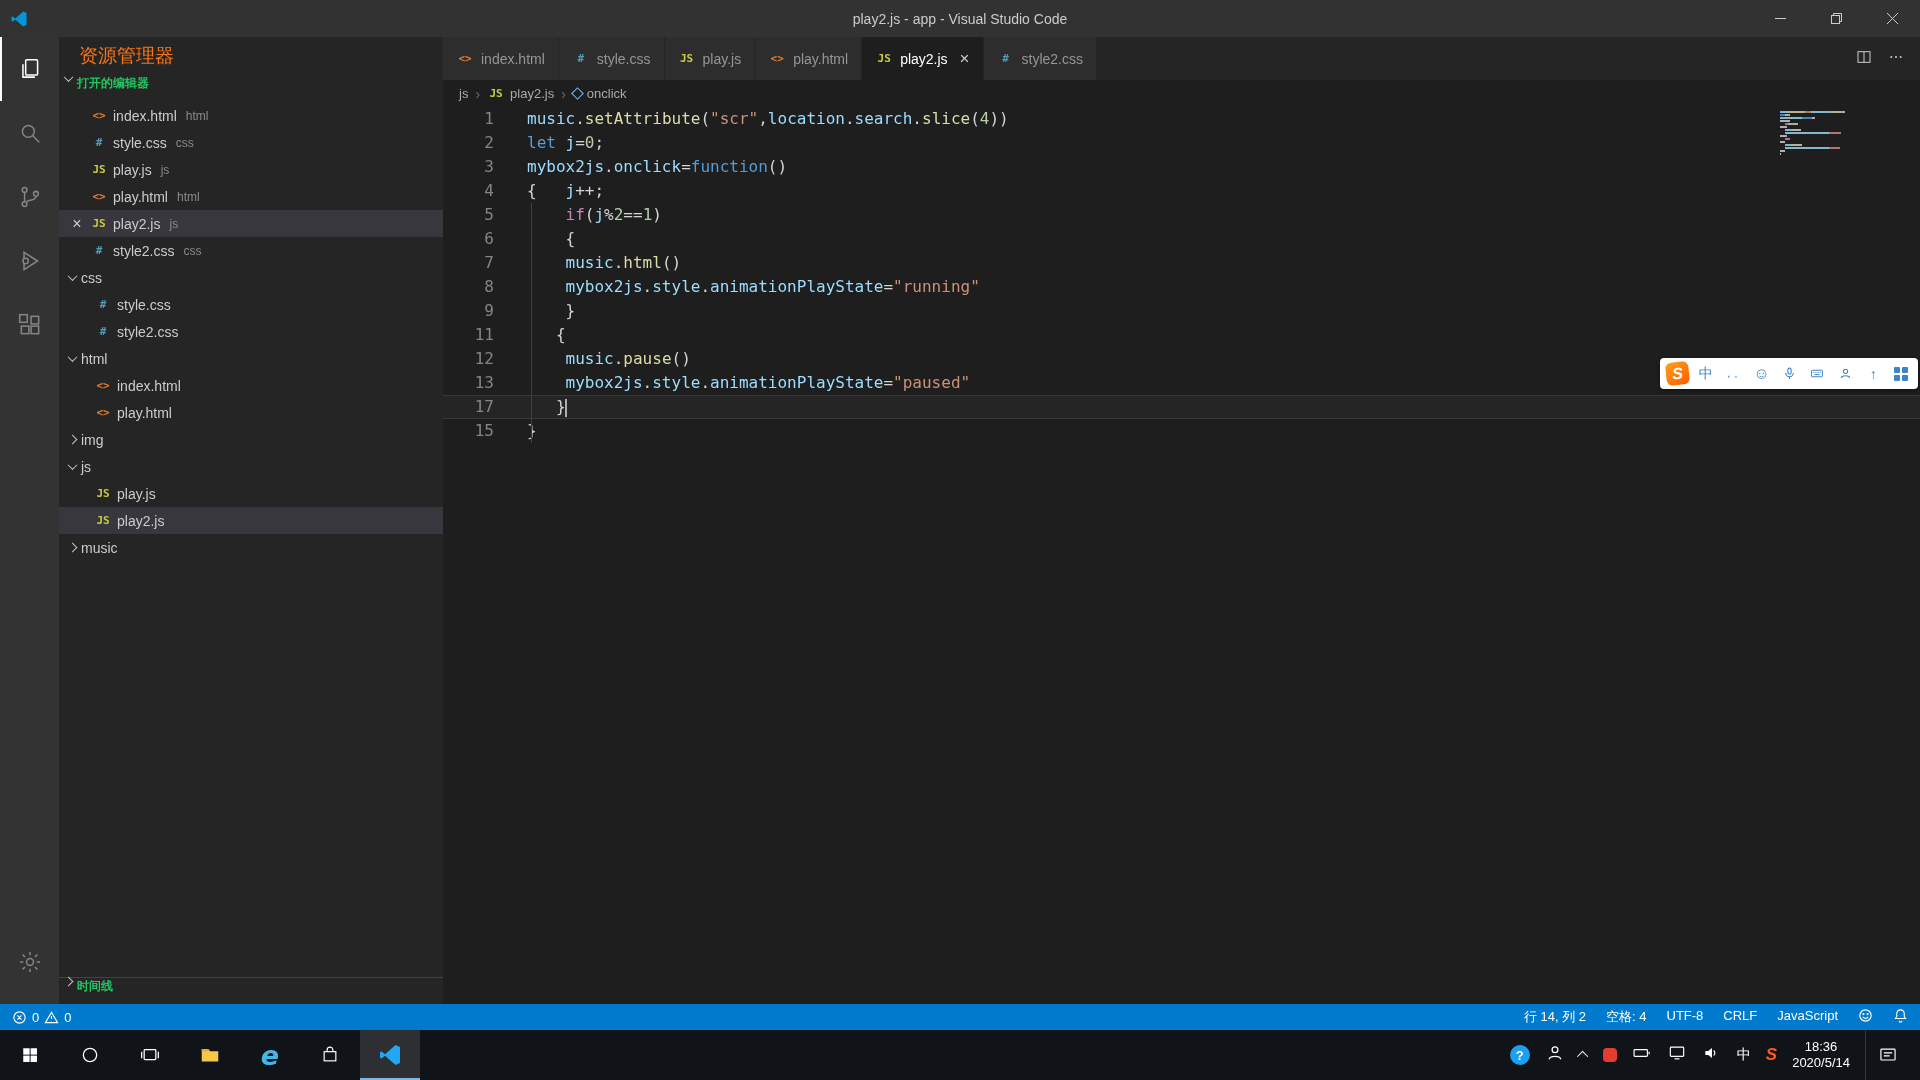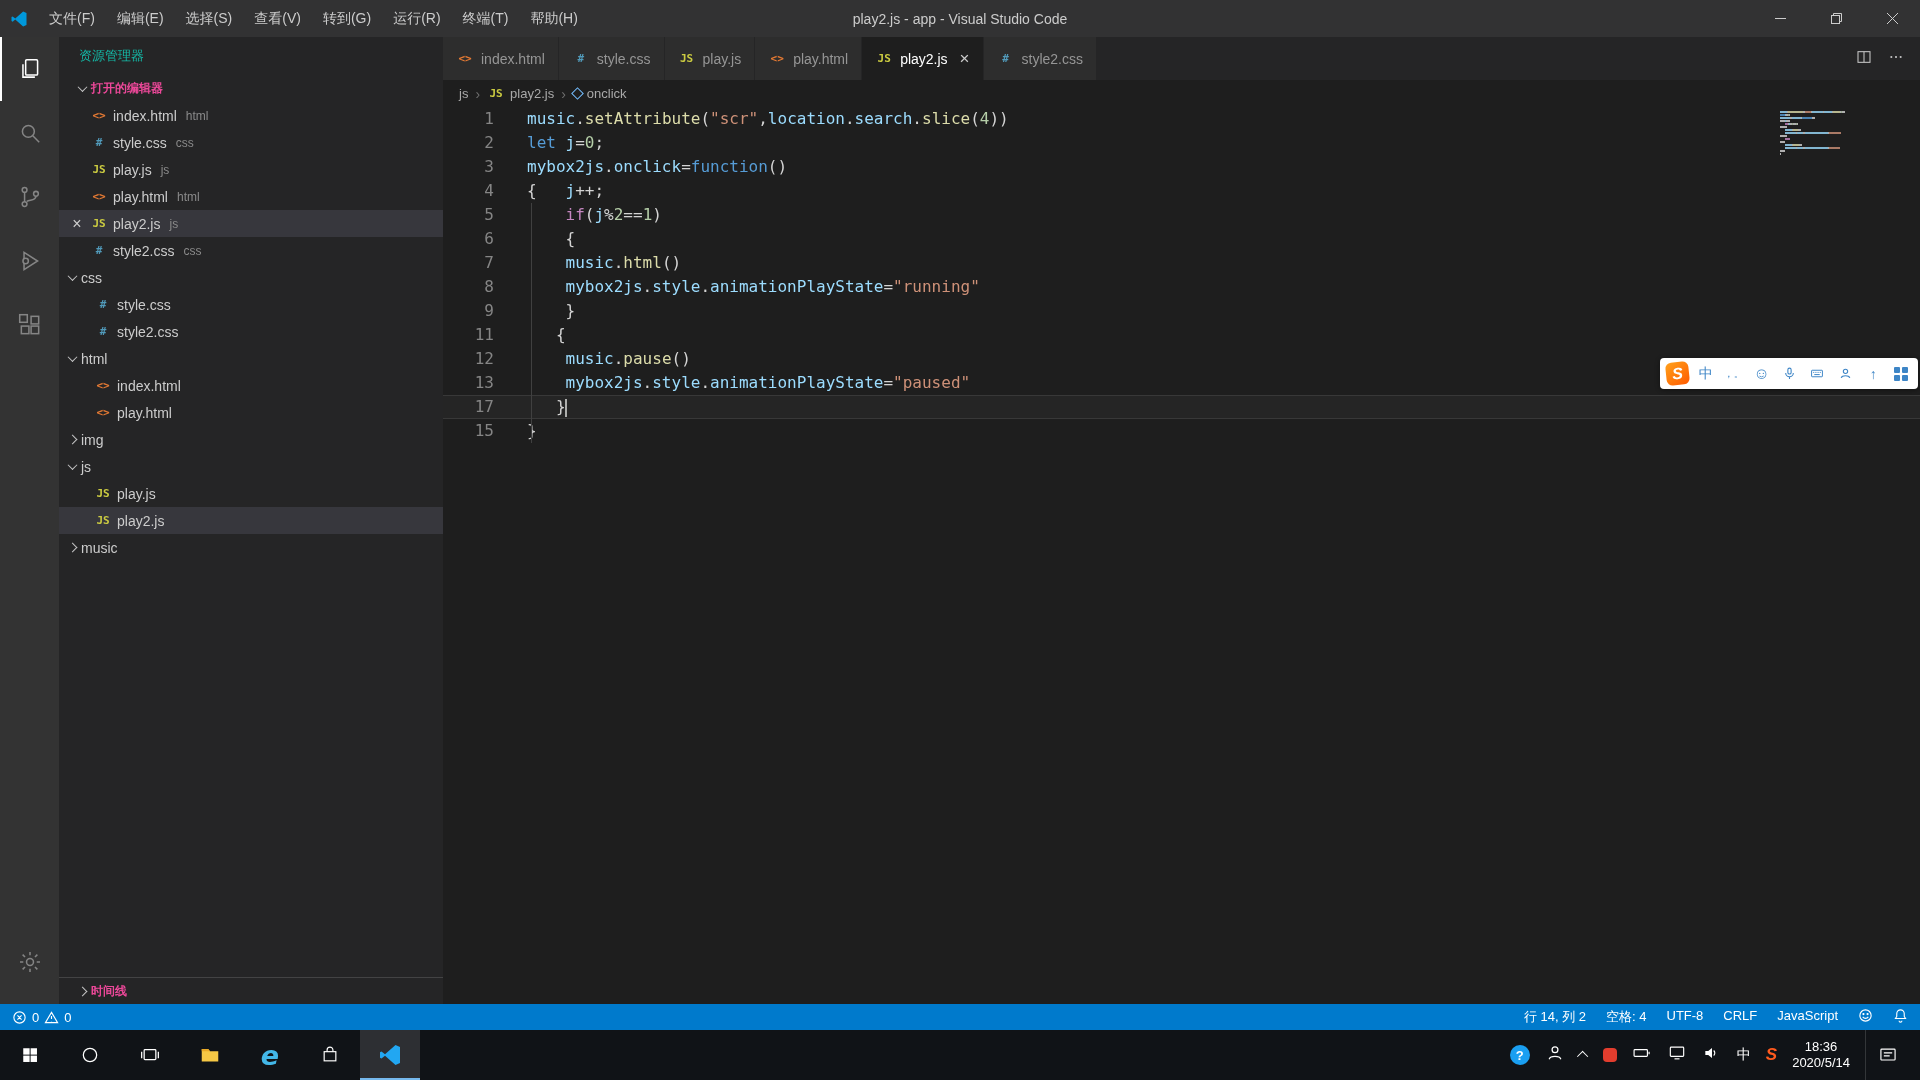--- a/index.html
+++ b/index.html
@@ -19,22 +19,22 @@
   .main{flex:1;display:flex;min-height:0}
 
   
   .activitybar{width:59px;min-width:59px;background:#333333;display:flex;flex-direction:column;align-items:center}
   .ab-item{width:59px;height:64px;display:flex;align-items:center;justify-content:center;color:#858585;border-left:2px solid transparent;border-right:2px solid transparent}
   .ab-item.active{color:#ffffff;border-left:2px solid #ffffff}
   .ab-bottom{margin-top:auto;margin-bottom:10px}
 
   
   .sidebar{width:384px;min-width:384px;background:#252526;color:#cccccc;font-size:14px;display:flex;flex-direction:column;overflow:hidden}
-  .sb-title{height:38px;min-height:38px;line-height:38px;padding-left:20px;font-size:13px;color:#14b8a6}
-  .section-header{height:27px;min-height:27px;display:flex;align-items:center;font-weight:bold;font-size:12px;color:#ec4899;padding-left:20px;gap:5px;cursor:pointer}
+  .sb-title{height:38px;min-height:38px;line-height:38px;padding-left:20px;font-size:19px;color:#f97316}
+  .section-header{height:27px;min-height:27px;display:flex;align-items:flex-start;font-weight:bold;font-size:12px;color:#22c55e;padding-left:6px;gap:5px;cursor:pointer}
   .section-header.bordered{border-top:1px solid rgba(204,204,204,0.18)}
   .row{height:27px;min-height:27px;display:flex;align-items:center;gap:5px;padding-left:10px;cursor:pointer;white-space:nowrap}
   .row.selected{background:#37373d}
   .fname{color:#cccccc}
   .fdim{color:#8a8a8a;font-size:12px;margin-left:4px}
   .ficon{font-family:"DejaVu Sans Mono","Liberation Mono",monospace;font-size:11px;font-weight:bold;width:18px;text-align:center;flex:none}
   .close-x{width:16px;color:#cccccc;font-size:16px;line-height:16px;text-align:center;flex:none}
   .chev{width:7px;height:7px;border-right:1.5px solid #c5c5c5;border-bottom:1.5px solid #c5c5c5;flex:none}
   .chev.down{transform:rotate(45deg) translate(-1px,-1px)}
   .chev.right{transform:rotate(-45deg)}
@@ -97,30 +97,20 @@
 <body>
 
 <div class="screen">
 
   <div class="titlebar">
     <span class="vscode-logo">
       <svg width="18" height="18" viewBox="0 0 24 24">
           <path d="M17.5 2L7 11.2 3.5 8.5 2 9.3v5.4l1.5.8L7 12.8 17.5 22l4.5-2V4z" fill="#0098db"></path>
         </svg>
     </span>
-    <div class="menubar">
-        <div class="menu-item">文件(F)</div>
-        <div class="menu-item">编辑(E)</div>
-        <div class="menu-item">选择(S)</div>
-        <div class="menu-item">查看(V)</div>
-        <div class="menu-item">转到(G)</div>
-        <div class="menu-item">运行(R)</div>
-        <div class="menu-item">终端(T)</div>
-        <div class="menu-item">帮助(H)</div>
-      </div>
     <div class="window-title">play2.js - app - Visual Studio Code</div>
     <div class="win-controls">
       <div class="win-btn">
           <svg width="11" height="11" viewBox="0 0 11 11">
             <path d="M0 5.5h11" stroke="#cccccc" stroke-width="1"></path>
           </svg>
         </div>
       <div class="win-btn">
           <svg width="11" height="11" viewBox="0 0 11 11" fill="none">
             <rect x="0.5" y="2.5" width="8" height="8" stroke="#cccccc"></rect>

